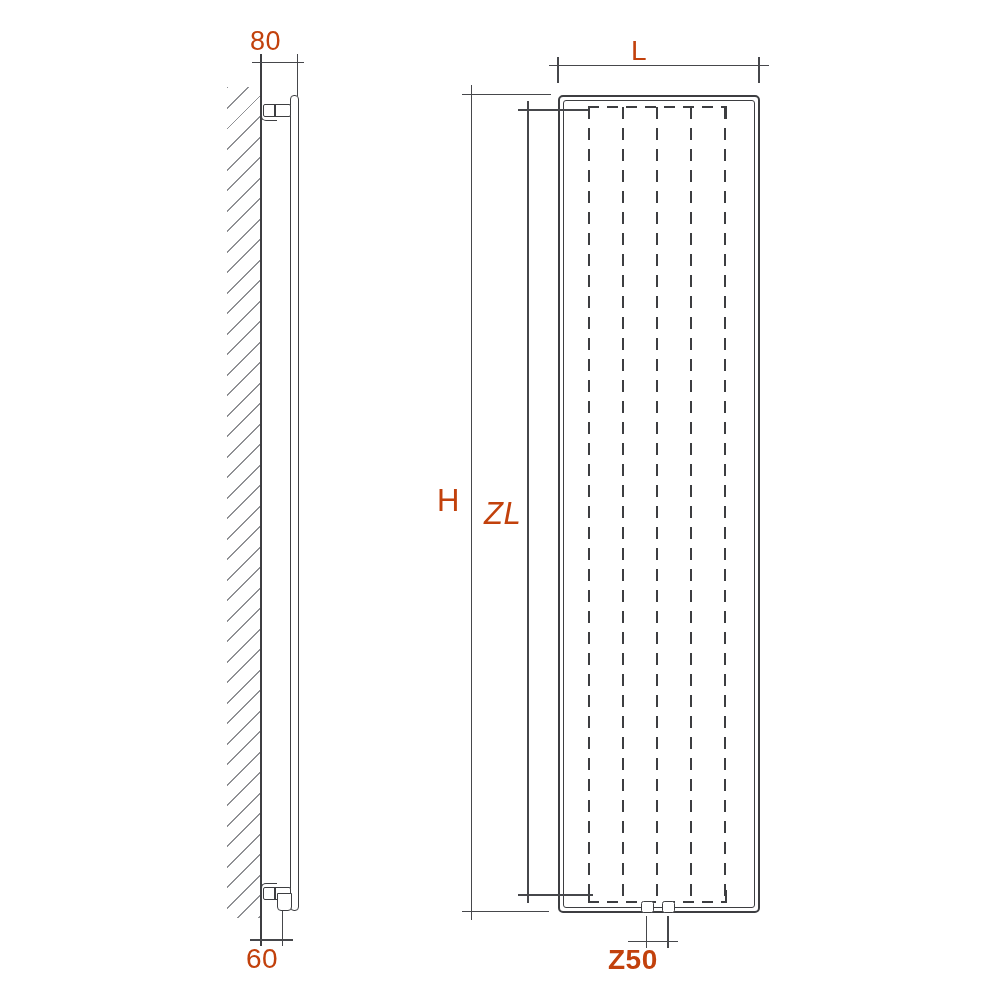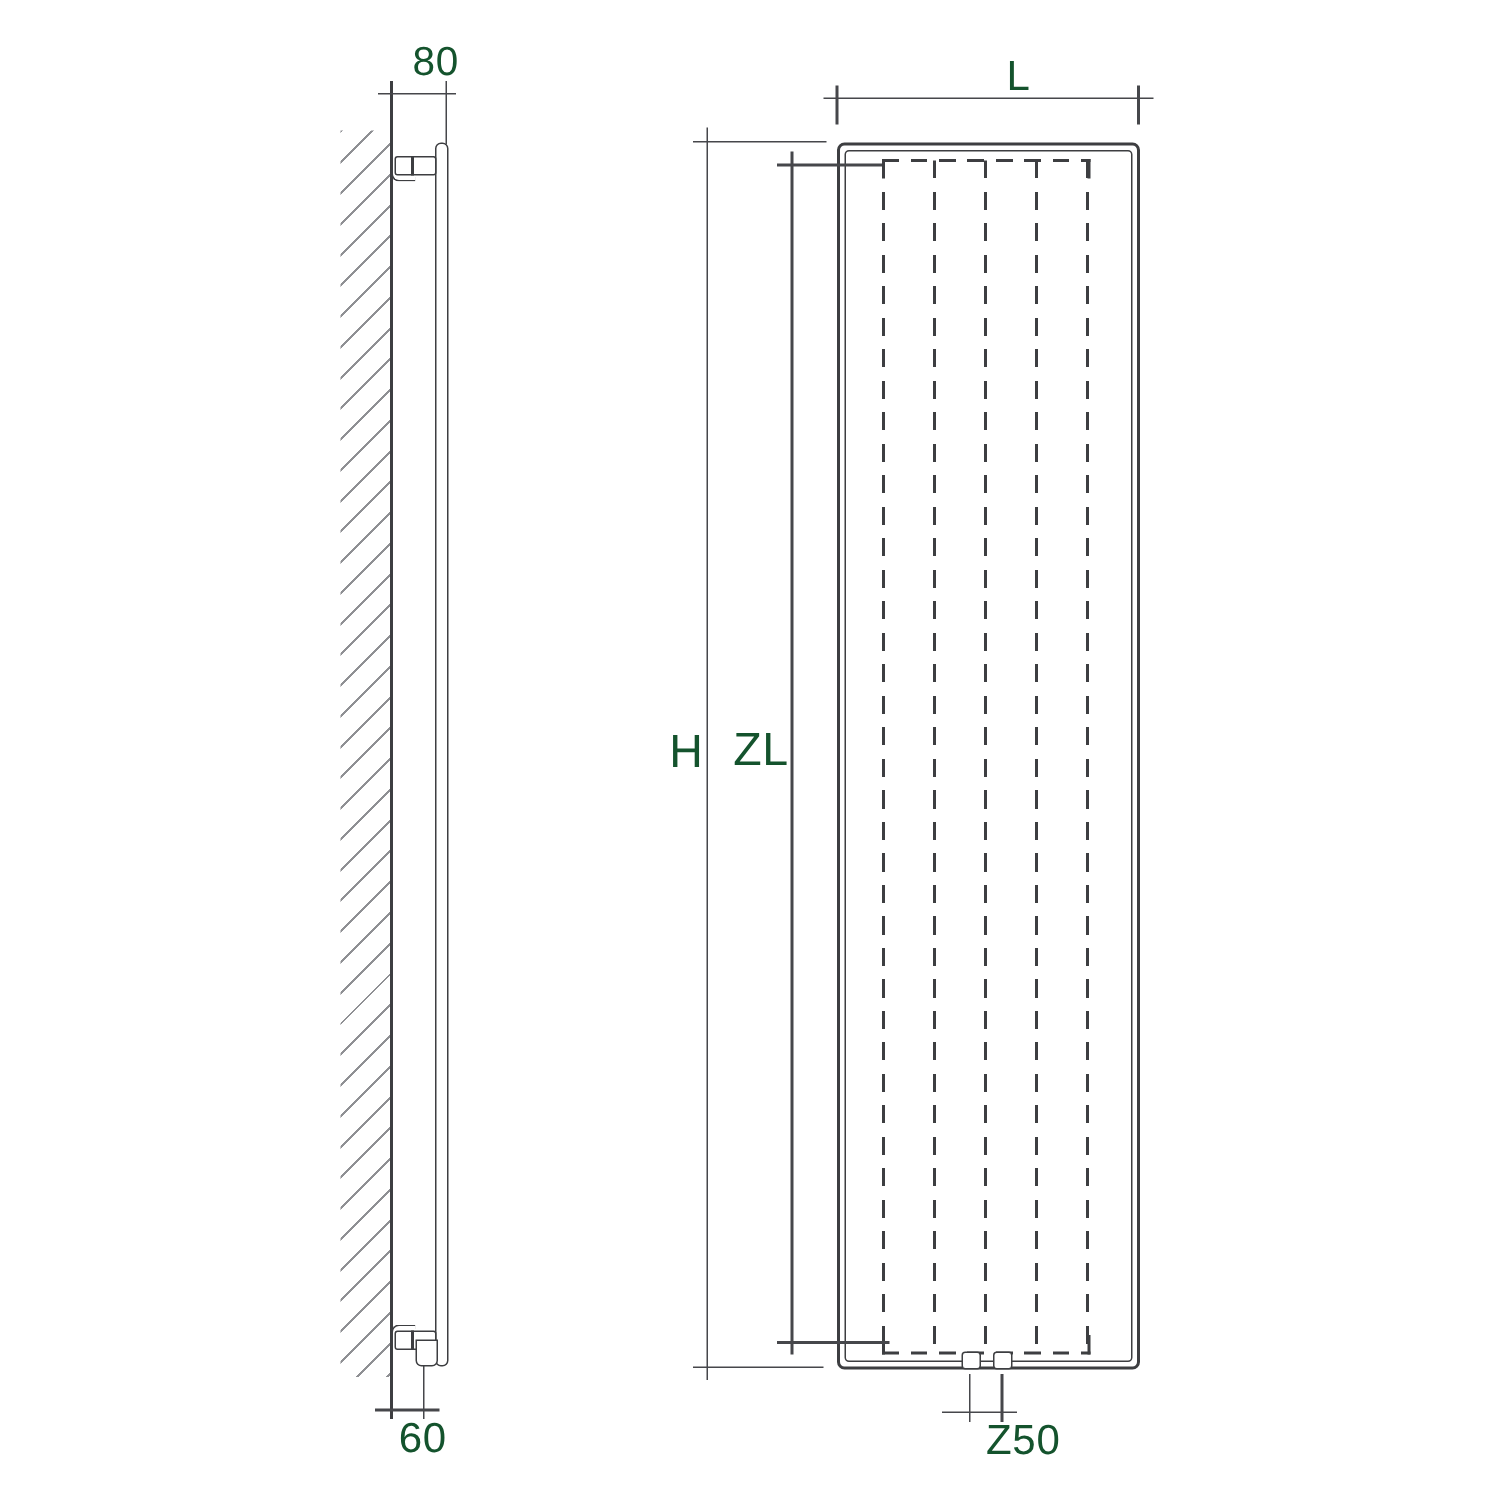--- a/index.html
+++ b/index.html
@@ -6,21 +6,21 @@
   .canvas{
     position:relative;width:1000px;height:1000px;background:#ffffff;overflow:hidden;
     font-family:"Liberation Sans", sans-serif;
   }
   .abs{position:absolute;box-sizing:border-box;}
   
   .ln{position:absolute;background:#3d3e41;}
   .dim{position:absolute;background:#46474b;}
   
   .lbl{
-    position:absolute;color:#14532d;text-align:right;
+    position:absolute;color:#c2410c;text-align:left;
     font-family:"Liberation Sans", sans-serif;line-height:1;font-weight:400;
     letter-spacing:0.5px;
   }
   
   .hatch{
     position:absolute;
     background:repeating-linear-gradient(135deg,#8f9094 0 1.4px,transparent 1.4px 14.5px);
   }
   
   .box{position:absolute;box-sizing:border-box;border:1.5px solid #3d3e41;background:#ffffff;}
@@ -94,21 +94,21 @@
     <div class="lbl" style="left:631px;top:37px;width:56px;font-size:28px;">L</div>
 
     <div class="dim" style="left:470.8px;top:85px;width:1.6px;height:835px;"></div>
     <div class="dim" style="left:462px;top:93.8px;width:89px;height:1.6px;"></div>
     <div class="dim" style="left:462px;top:910.8px;width:87px;height:1.6px;"></div>
     <div class="lbl" style="left:437px;top:485px;width:32px;font-size:31px;">H</div>
 
     <div class="dim" style="left:527px;top:101px;width:1.6px;height:802px;"></div>
     <div class="dim" style="left:518px;top:109.2px;width:70px;height:1.6px;"></div>
     <div class="dim" style="left:518px;top:894px;width:75px;height:1.6px;"></div>
-    <div class="lbl" style="left:484px;top:484px;width:42px;font-size:31px;">ZL</div>
+    <div class="lbl" style="left:484px;top:498px;width:42px;font-size:31px;font-style:italic;">ZL</div>
 
     <div class="dim" style="left:645.6px;top:916px;width:1.6px;height:32px;"></div>
     <div class="dim" style="left:667px;top:916px;width:1.6px;height:32px;"></div>
     <div class="dim" style="left:628px;top:940.7px;width:50px;height:1.6px;"></div>
-    <div class="lbl" style="left:652px;top:946px;width:55px;font-size:28px;">Z50</div>
+    <div class="lbl" style="left:608px;top:946px;width:55px;font-size:28px;font-weight:bold;">Z50</div>
   </div>
 
 </div>
 
 </body></html>

